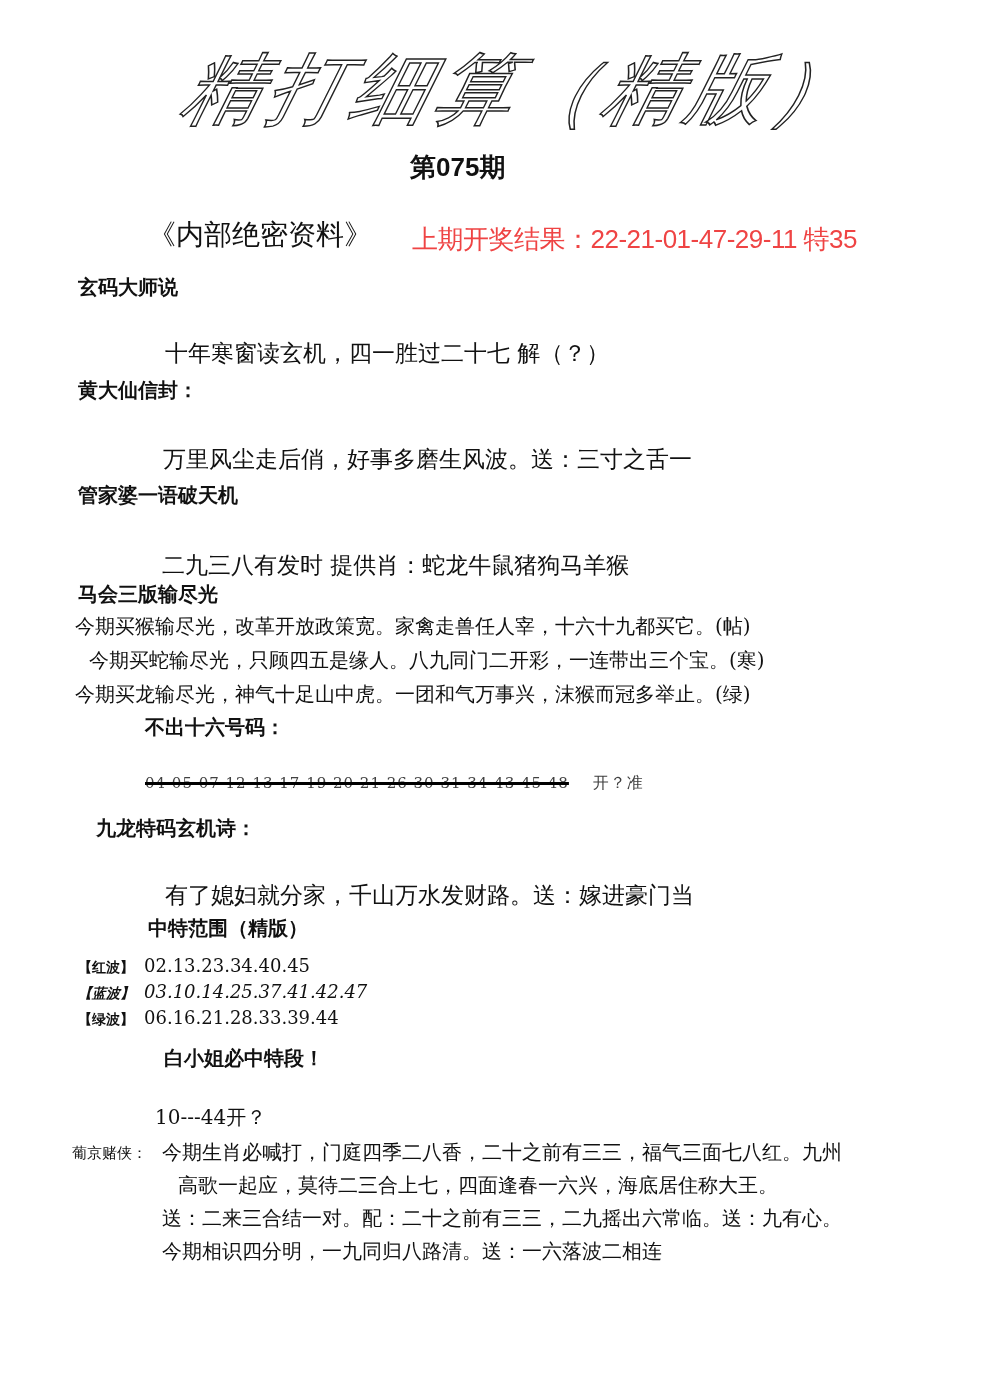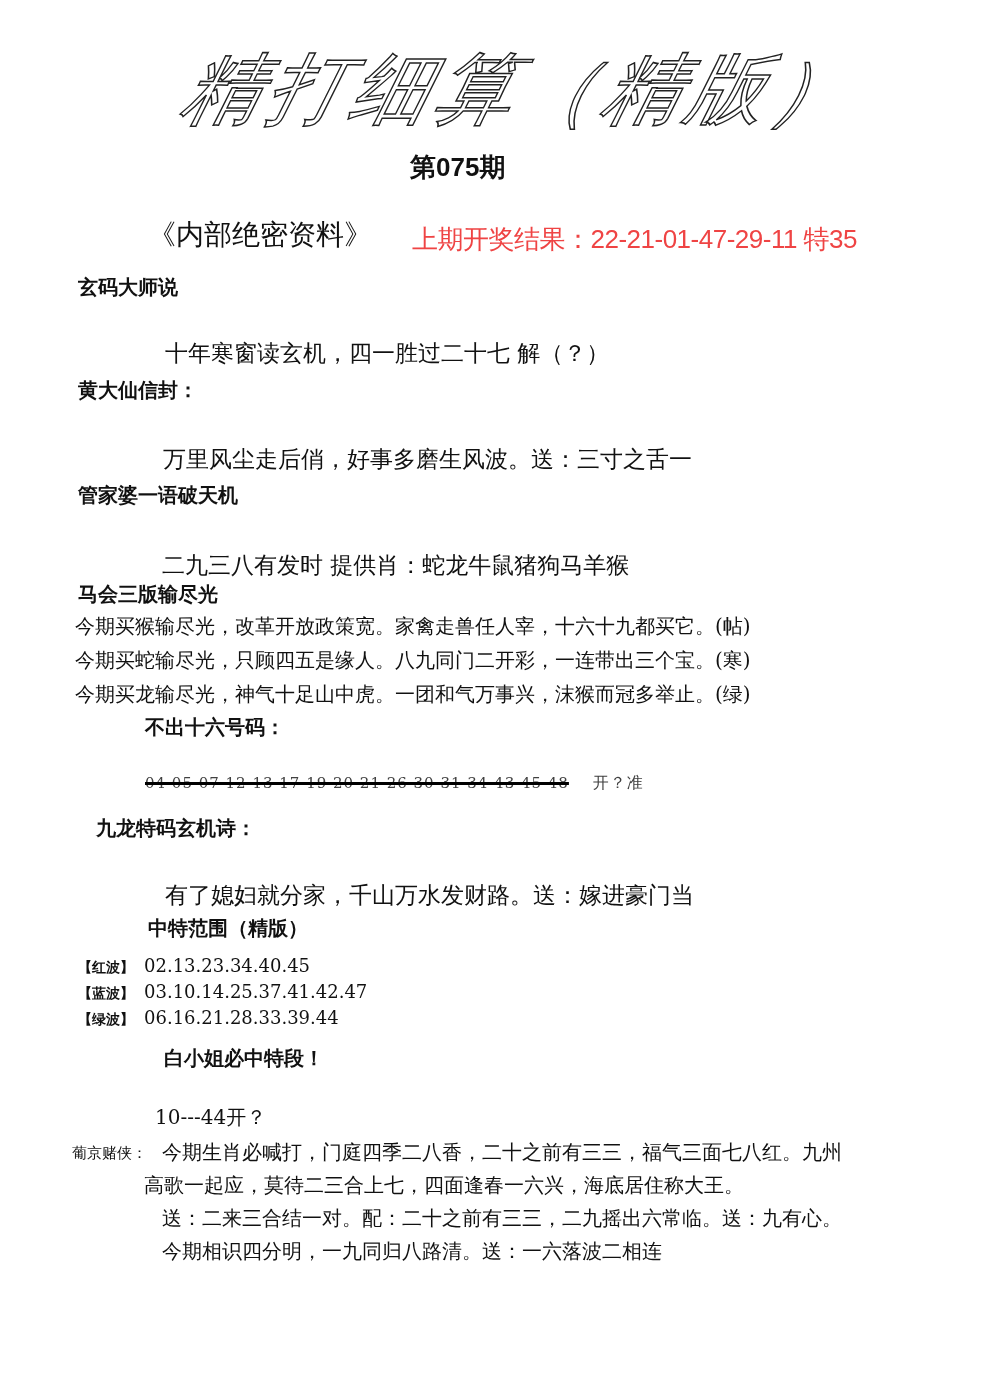--- a/index.html
+++ b/index.html
@@ -48,43 +48,43 @@
 <div class="abs verse" style="left:165px; top:338px;">十年寒窗读玄机，四一胜过二十七  解（？）</div>
 
 <div class="abs h" style="left:78px; top:377px;">黄大仙信封：</div>
 <div class="abs verse" style="left:163px; top:444px;">万里风尘走后俏，好事多磨生风波。送：三寸之舌一</div>
 
 <div class="abs h" style="left:78px; top:482px;">管家婆一语破天机</div>
 <div class="abs verse" style="left:162px; top:550px;">二九三八有发时  提供肖：蛇龙牛鼠猪狗马羊猴</div>
 
 <div class="abs h" style="left:78px; top:581px;">马会三版输尽光</div>
 <div class="abs body" style="left:75px; top:613px;">今期买猴输尽光，改革开放政策宽。家禽走兽任人宰，十六十九都买它。(帖)</div>
-<div class="abs body" style="left:75px; top:647px;">今期买蛇输尽光，只顾四五是缘人。八九同门二开彩，一连带出三个宝。(寒)</div>
+<div class="abs body" style="left:89px; top:647px;">今期买蛇输尽光，只顾四五是缘人。八九同门二开彩，一连带出三个宝。(寒)</div>
 <div class="abs body" style="left:75px; top:681px;">今期买龙输尽光，神气十足山中虎。一团和气万事兴，沫猴而冠多举止。(绿)</div>
 
 <div class="abs h" style="left:145px; top:714px;">不出十六号码：</div>
 <div class="abs strike-nums">
   <span class="nums">04 05 07 12 13 17 19 20 21 26 30 31 34 43 45 48</span>
   <span class="tail">开？准</span>
 </div>
 
 <div class="abs h" style="left:78px; top:815px;margin-left:18px;">九龙特码玄机诗：</div>
 <div class="abs verse" style="left:165px; top:880px;">有了媳妇就分家，千山万水发财路。送：嫁进豪门当</div>
 
 <div class="abs h" style="left:148px; top:915px;">中特范围（精版）</div>
 <div class="abs wave-row" style="left:78px; top:955px;">
   <span class="tag">【红波】</span><span>02.13.23.34.40.45</span>
 </div>
-<div class="abs wave-row" style="left:78px; top:981px;">
+<div class="abs wave-row" style="left:78px; top:981px;font-style:italic;">
   <span class="tag">【蓝波】</span><span>03.10.14.25.37.41.42.47</span>
 </div>
 <div class="abs wave-row" style="left:78px; top:1007px;">
   <span class="tag">【绿波】</span><span>06.16.21.28.33.39.44</span>
 </div>
 
 <div class="abs h" style="left:164px; top:1045px;">白小姐必中特段！</div>
 <div class="abs body" style="left:155px; top:1104px;">10---44开？</div>
 
 <div class="abs small-label" style="left:72px; top:1144px;">葡京赌侠：</div>
 <div class="abs body" style="left:162px; top:1139px;">今期生肖必喊打，门庭四季二八香，二十之前有三三，福气三面七八红。九州</div>
-<div class="abs body" style="left:144px; top:1172px;">高歌一起应，莫待二三合上七，四面逢春一六兴，海底居住称大王。</div>
+<div class="abs body" style="left:178px; top:1172px;">高歌一起应，莫待二三合上七，四面逢春一六兴，海底居住称大王。</div>
 <div class="abs body" style="left:162px; top:1205px;">送：二来三合结一对。配：二十之前有三三，二九摇出六常临。送：九有心。</div>
 <div class="abs body" style="left:162px; top:1238px;">今期相识四分明，一九同归八路清。送：一六落波二相连</div>
 
 </body></html>

